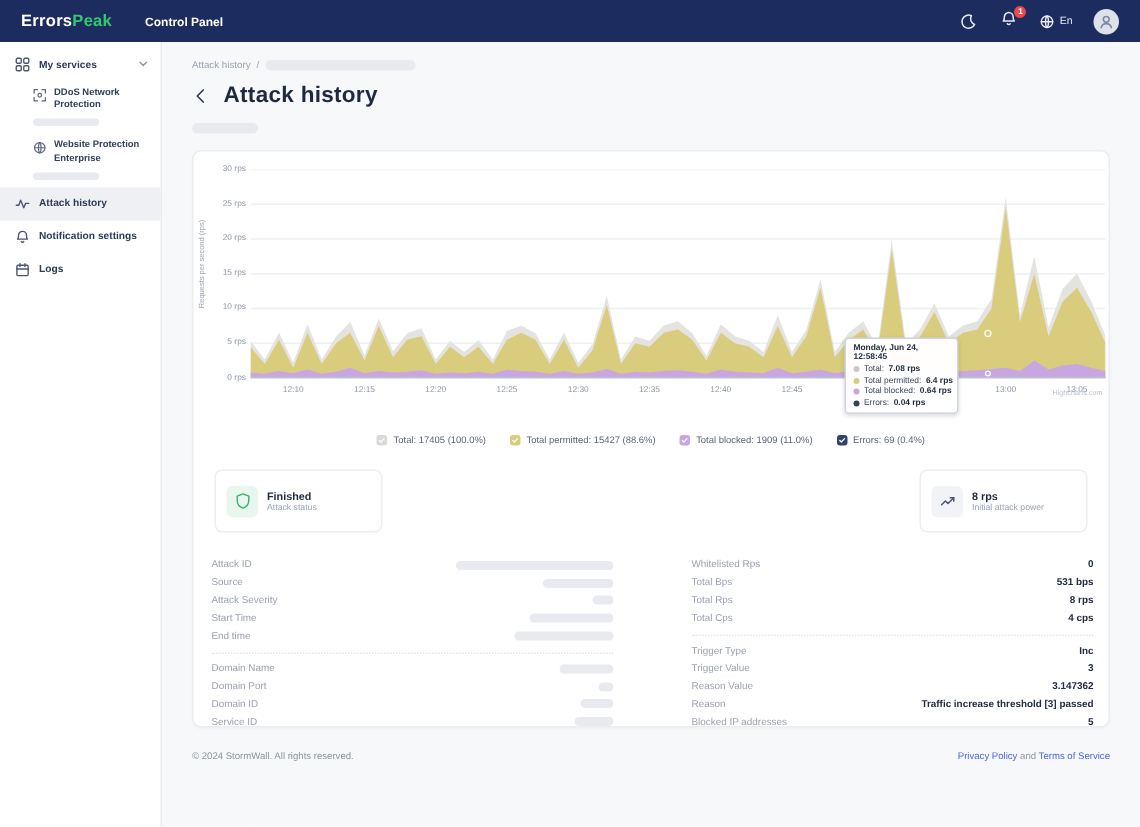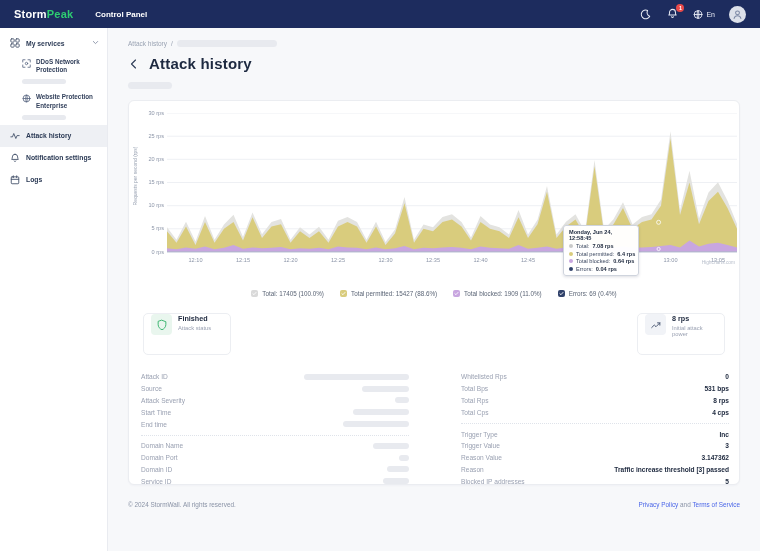--- a/index.html
+++ b/index.html
@@ -81,22 +81,22 @@
   .trow{display:flex;align-items:center;gap:3px;margin-top:1.5px;white-space:nowrap}
   .tdot{width:4px;height:4px;border-radius:50%;flex:0 0 auto}
   .trow b{color:#222d42}
 
   .legend{display:flex;justify-content:center;align-items:center;gap:16px;margin-top:8px;height:12px}
   .legend-item{display:flex;align-items:center;gap:4px;font-size:6.3px;color:#5b6576;cursor:pointer}
   .cbox{width:7px;height:7px;border-radius:2px;color:#fff;display:flex;align-items:center;justify-content:center}
   .cbox svg{width:5px;height:5px}
 
   .stat-cards{display:flex;justify-content:space-between;margin:14px 14px 0 14px;height:42px}
-  .stat-card{width:88px;border:1px solid #eceef2;border-radius:5px;background:#fff;
-    display:flex;align-items:flex-start;gap:6px;padding:0 7px}
+  .stat-card{width:112px;border:1px solid #eceef2;border-radius:5px;background:#fff;
+    display:flex;align-items:center;gap:6px;padding:0 7px}
   .stat-icon{width:21px;height:21px;border-radius:4px;display:flex;align-items:center;justify-content:center;flex:0 0 auto}
   .stat-icon svg{width:12px;height:12px}
   .stat-icon.green{background:#e9f6ee;color:#35b36b}
   .stat-icon.gray{background:#f1f3f7;color:#45536f}
   .stat-value{font-size:7.2px;font-weight:bold;color:#222d42}
   .stat-label{font-size:5.8px;color:#9aa1b2;margin-top:1.5px}
 
   .details{display:grid;grid-template-columns:1fr 1fr;column-gap:52px;margin:16px 10px 0 12px}
   .drow{display:flex;justify-content:space-between;align-items:center;padding:2.4px 0}
   .dlabel{font-size:6.6px;color:#9aa1b2}
@@ -106,21 +106,21 @@
 
   .footer{display:flex;justify-content:space-between;align-items:center;margin-top:16px;font-size:6.4px;color:#8a93a6}
   .flink{color:#4a66e8;cursor:pointer}
 </style>
 </head>
 <body>
 
 <div class="viewport">
 
   <header class="topbar">
-    <div class="logo"><span>Storm</span><span class="g">Peak</span></div>
+    <div class="logo"><span>Errors</span><span class="g">Peak</span></div>
     <div class="nav-item">
       <span>Control Panel</span>
       <span class="icon js-icon"><svg viewBox="0 0 8 8" fill="none" stroke="currentColor" stroke-width="1.1" stroke-linecap="round" stroke-linejoin="round">
             <path d="M1.5 2.8L4 5.3l2.5-2.5"></path>
           </svg></span>
     </div>
     <div class="topbar-right">
       <div class="hicon js-icon">
           <svg viewBox="0 0 12 12" fill="none" stroke="currentColor" stroke-width="1.1" stroke-linecap="round" stroke-linejoin="round">
             <path d="M8.3 1.6a4.8 4.8 0 1 0 2.3 6.3A4.3 4.3 0 0 1 8.3 1.6z"></path>

